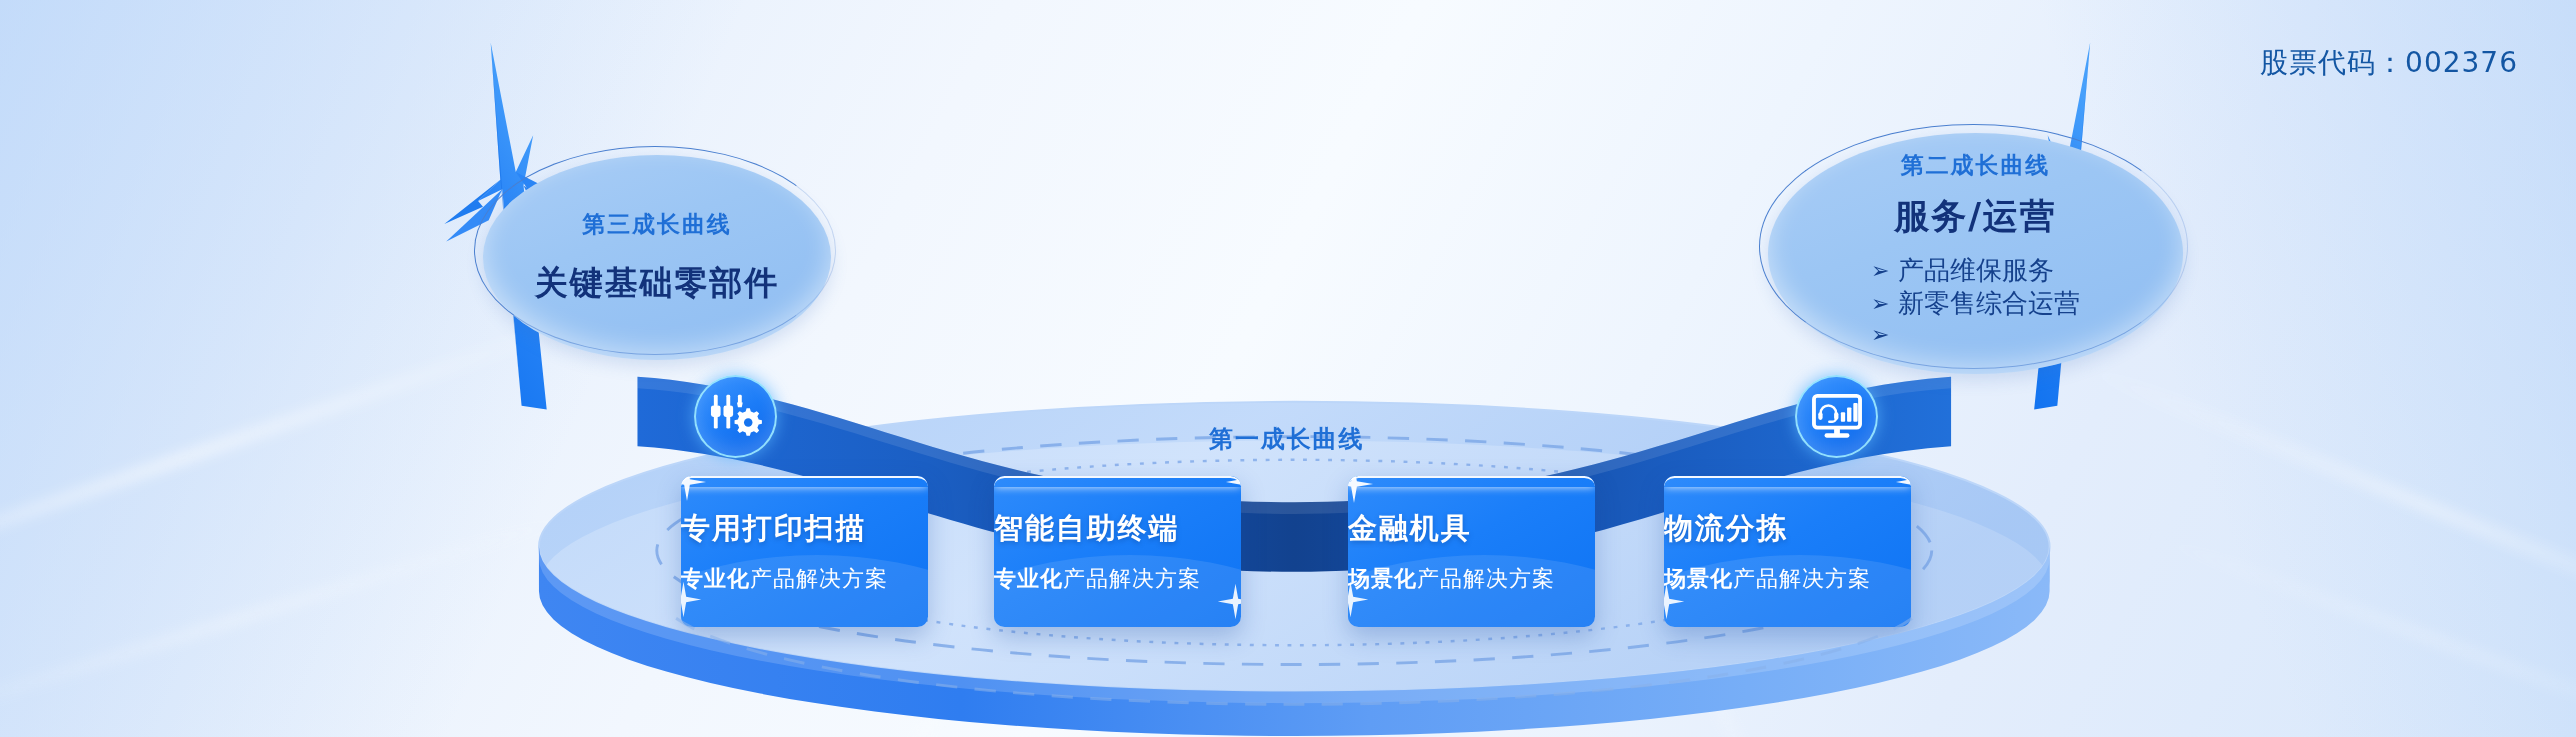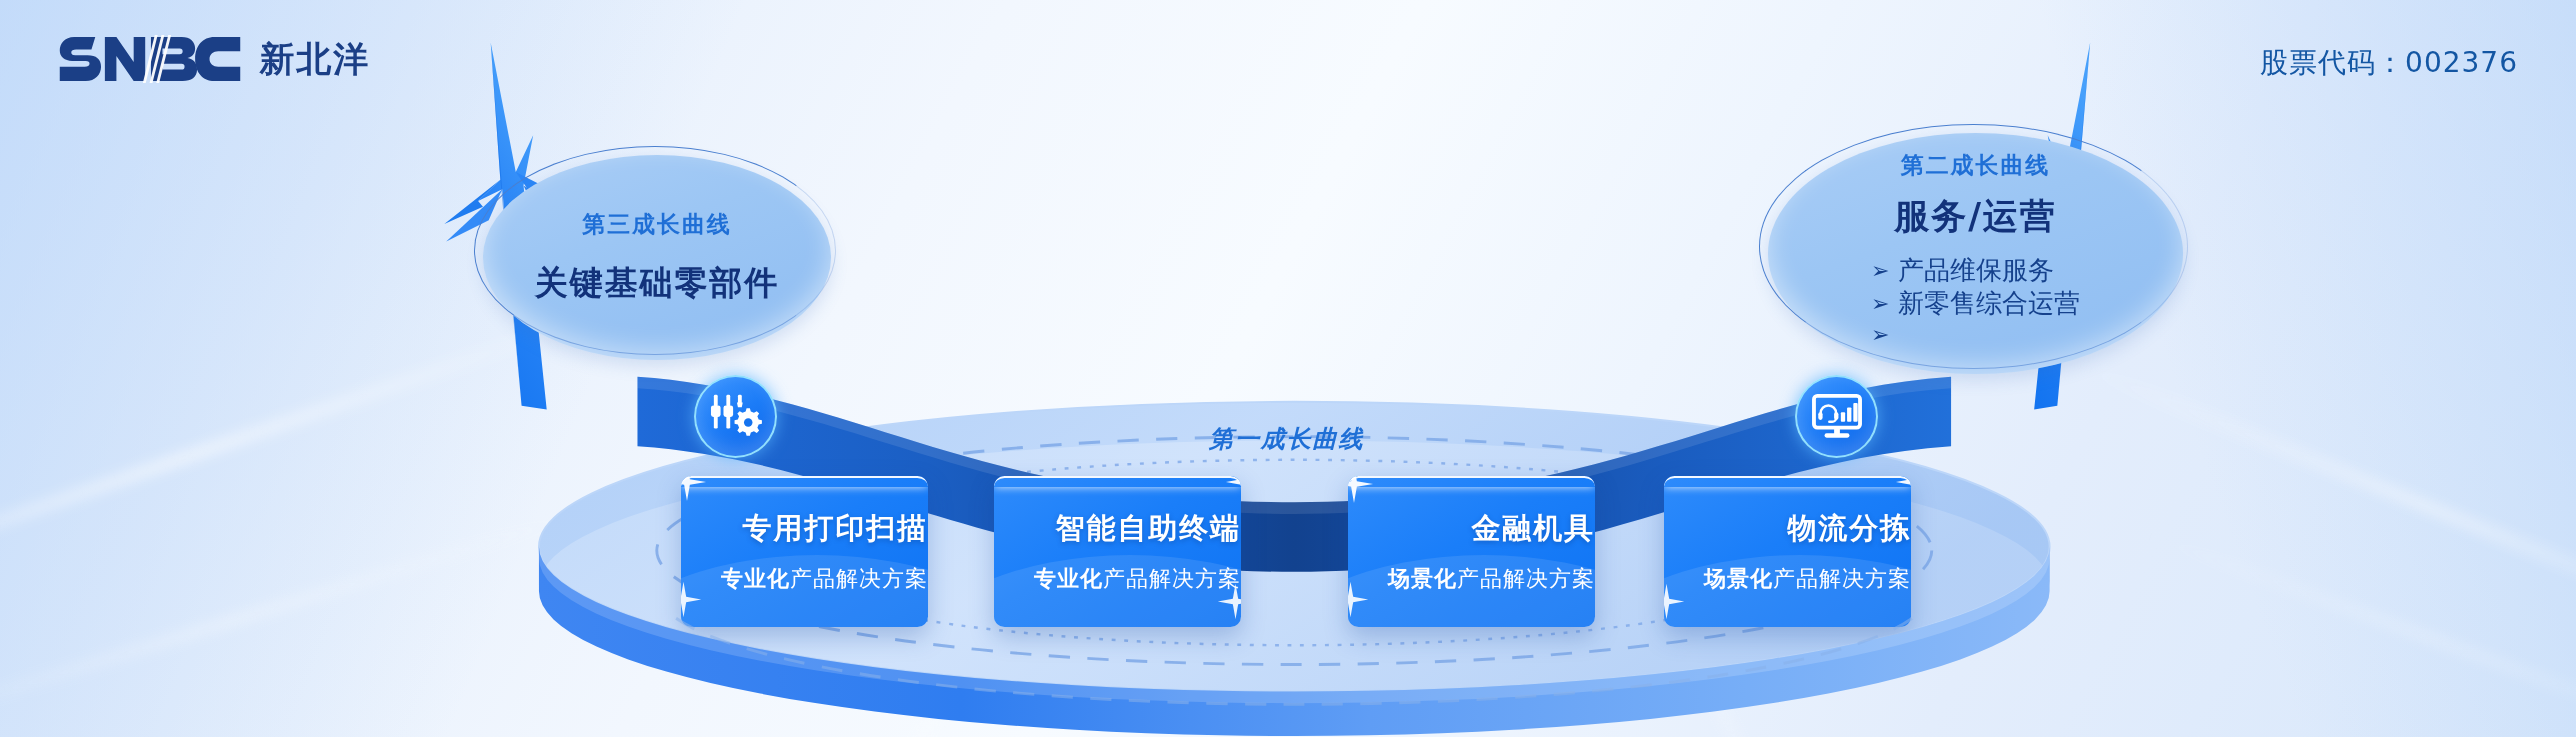--- a/index.html
+++ b/index.html
@@ -98,21 +98,21 @@
     padding-top:17.4px;
   }
   #bubble-right .bubble-kicker { font-size:23px; }
   #bubble-right .bubble-title { font-size:35px; margin-top:3.9px; }
   #bubble-right .bullet-list { margin-top:5.8px; }
 
   
   .card {
     position:absolute; width:247px; height:151px; border-radius:10.6px;
     background:linear-gradient(150deg,#2e8bfb 0%, #1a7ef9 45%, #0e73f3 100%);
-    display:flex; flex-direction:column; align-items:flex-end; justify-content:center;
+    display:flex; flex-direction:column; align-items:flex-start; justify-content:center;
     box-shadow:0 9.7px 25px rgba(20,70,160,.26);
     overflow:hidden;
   }
   .card::before { 
     content:""; position:absolute; left:-30%; top:52%;
     width:170%; height:130%; border-radius:50% 50% 0 0;
     background:rgba(255,255,255,.10);
   }
   .card-edge { 
     position:absolute; left:0; top:0; width:100%; height:10.6px;
@@ -134,21 +134,21 @@
     white-space:nowrap;
   }
   .card-sub .em { font-weight:bold; }
   .sparkle { position:absolute; z-index:3; pointer-events:none; }
 
   
   .curve-label {
     position:absolute; left:1209px; top:423px;
     color:#1f6fd6; font-size:24px; font-weight:bold; letter-spacing:1.9px;
     font-family:"DejaVu Sans","Liberation Sans",sans-serif;
-    white-space:nowrap; z-index:6;font-style:italic;
+    white-space:nowrap; z-index:6;
   }
 
   
   .node-icon {
     position:absolute; width:83px; height:83px; border-radius:50%;
     background:linear-gradient(150deg,#3f97ff 0%, #1c7cf7 48%, #0a63e8 100%);
     border:2.9px solid rgba(160,235,255,.9);
     box-shadow:0 0 15.5px rgba(90,180,255,.75), inset 0 -7.7px 17.4px rgba(255,255,255,.18);
     display:flex; align-items:center; justify-content:center;
     z-index:12;
@@ -315,36 +315,20 @@
     <g>
       <path d="M 2130,420 L 2150,196 L 2176,208 L 2152,186 L 2164,44 L 2138,178 L 2120,140 L 2130,192 L 2106,424 Z" fill="url(#arrowGrad)"></path>
       <path d="M 2130,420 L 2152,186 L 2164,44 L 2150,196 Z" fill="url(#arrowGradDark)" opacity=".45"></path>
       <path d="M 2152,186 L 2212,232 L 2172,214 L 2176,208 Z" fill="#1f7cf0"></path>
       <path d="M 2150,196 L 2210,250 L 2166,228 Z" fill="#2a86f7" opacity=".95"></path>
       <path d="M 2138,178 L 2072,212 L 2120,204 Z" fill="#2a86f7"></path>
       <path d="M 2130,192 L 2066,232 L 2116,222 Z" fill="#1f7cf0" opacity=".9"></path>
     </g>
   </svg>
 
-  <div class="logo-wrap">
-    <svg class="logo-mark" width="184" height="48" viewBox="0 0 190 50">
-      <g fill="#1b3f86">
-        <path d="M38 2 L16 2 C6 2 1 9 1 16 C1 23 6 27 14 27 L28 27 C31 27 32 28 32 30 C32 32 30 33 27 33 L1 33 L1 48 L28 48 C38 48 44 41 44 33 C44 25 39 21 30 21 L17 21 C14 21 13 20 13 18 C13 16 15 15 18 15 L34 15 Z"></path>
-        <path d="M48 2 L60 2 L78 28 L78 2 L90 2 L90 48 L78 48 L60 22 L60 48 L48 48 Z"></path>
-        <path d="M96 2 L128 2 C137 2 142 7 142 14 C142 19 139 23 134 24 C140 25 144 29 144 36 C144 44 138 48 129 48 L96 48 Z M108 14 L108 20 L126 20 C128 20 129 19 129 17 C129 15 128 14 126 14 Z M108 30 L108 36 L128 36 C130 36 131 35 131 33 C131 31 130 30 128 30 Z"></path>
-        <path d="M189 2 L162 2 C150 2 142 11 142 25 C142 39 150 48 162 48 L189 48 L189 33 L166 33 C161 33 157 30 157 25 C157 20 161 17 166 17 L189 17 Z"></path>
-      </g>
-      <g fill="#ffffff" opacity=".95">
-        <rect x="100" y="0" width="3" height="50" transform="skewX(-14)"></rect>
-        <rect x="107" y="0" width="3" height="50" transform="skewX(-14)"></rect>
-        <rect x="114" y="0" width="3" height="50" transform="skewX(-14)"></rect>
-      </g>
-    </svg>
-    <span class="logo-cn">新北洋</span>
-  </div>
   <div class="stock-code">股票代码：002376</div>
 
   <div class="bubble" id="bubble-left" style="z-index:14;">
     <div class="bubble-kicker">第三成长曲线</div>
     <div class="bubble-title">关键基础零部件</div>
   </div>
 
   <div class="bubble" id="bubble-right" style="z-index:14;gap:8px;">
     <div class="bubble-kicker">第二成长曲线</div>
     <div class="bubble-title">服务/运营</div>

